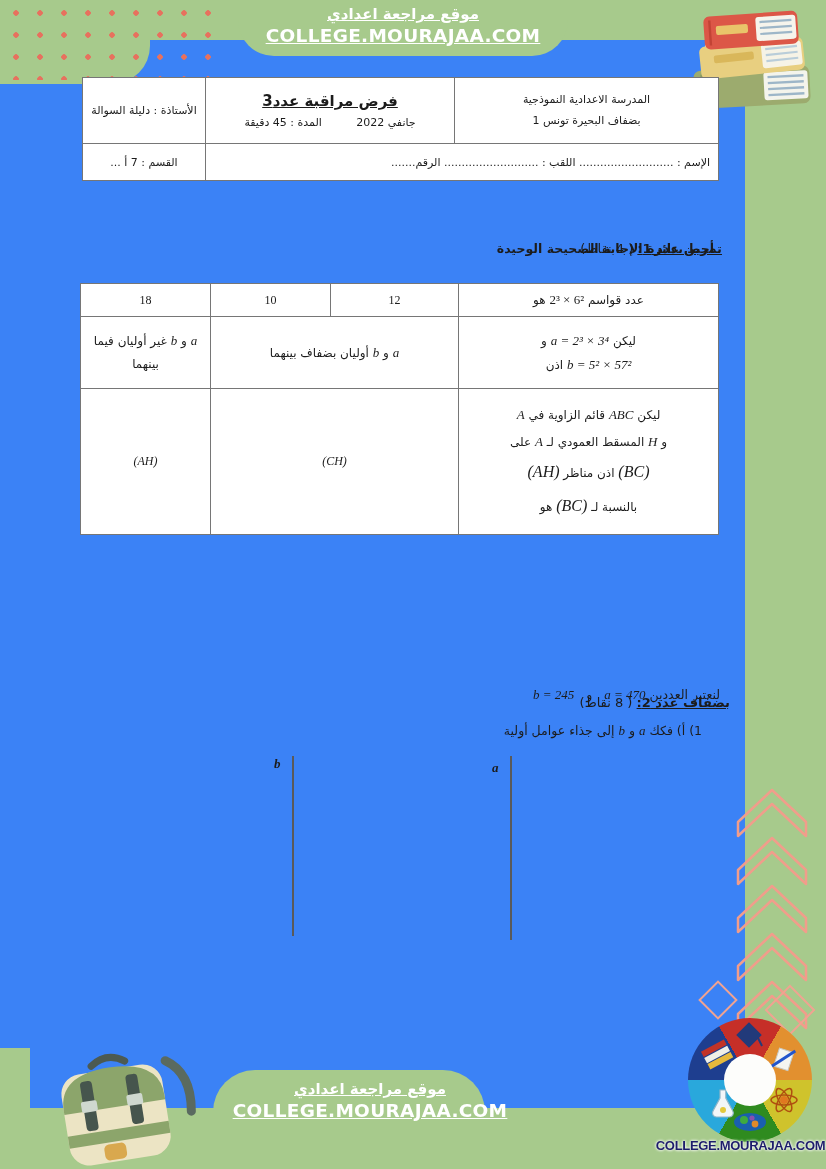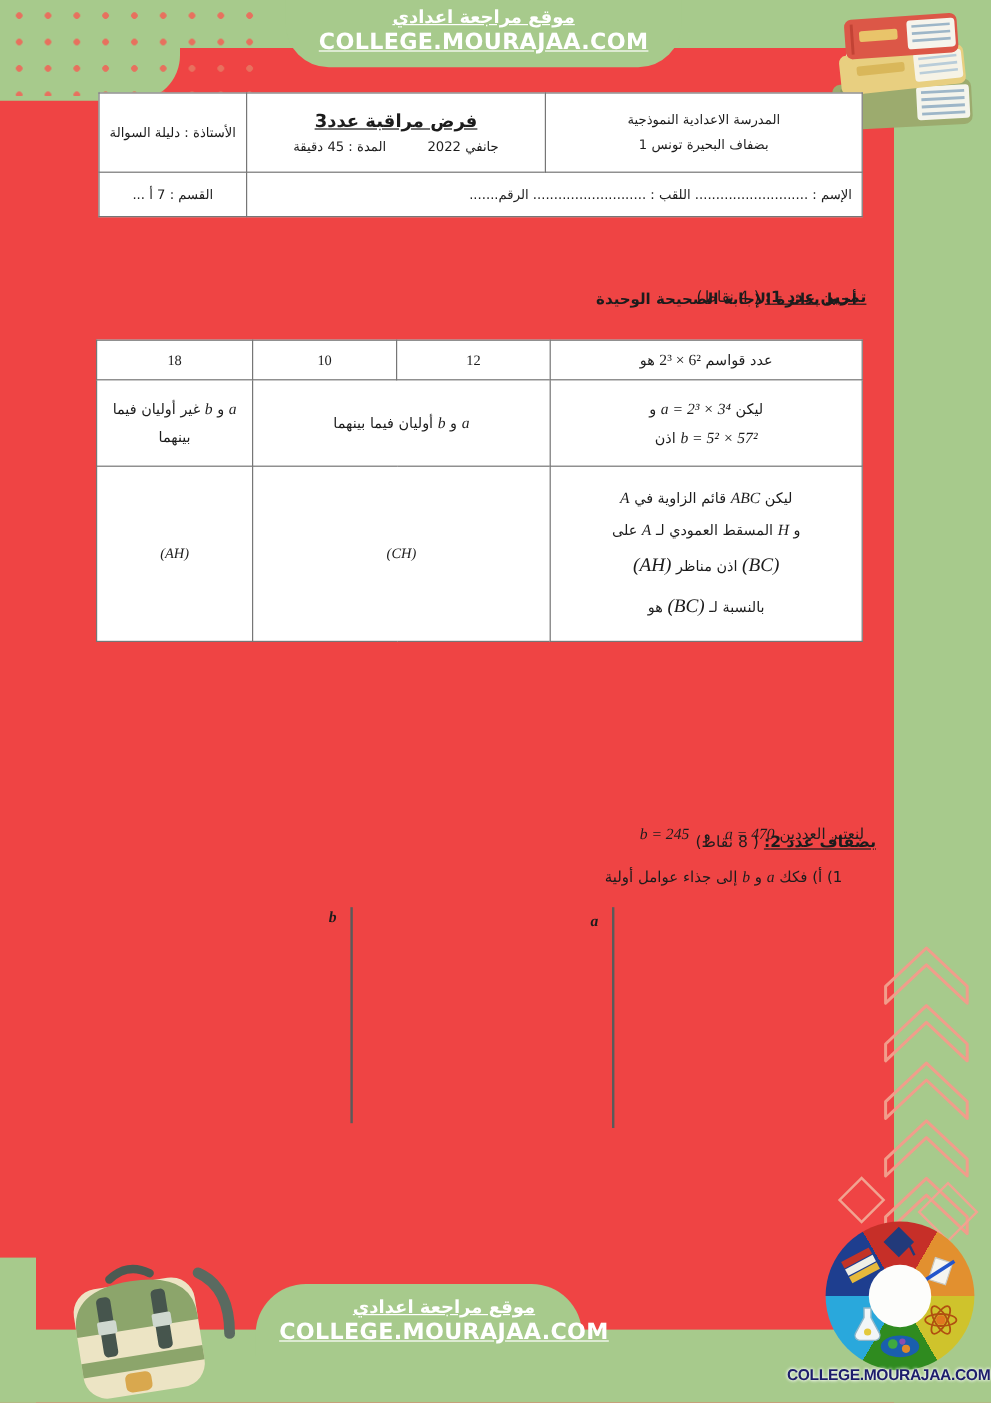--- a/index.html
+++ b/index.html
@@ -1,16 +1,16 @@
 <!DOCTYPE html>
 <html lang="ar"><head>
 <meta charset="utf-8">
 <style>
   html,body{margin:0;padding:0;}
-  .page{position:relative;width:826px;height:1169px;background:#ef4444;overflow:hidden;
+  .page{position:relative;width:826px;height:1169px;background:#3b82f6;overflow:hidden;
         font-family:"DejaVu Sans","Liberation Sans",sans-serif;color:#1c1c1c;}
   .abs{position:absolute;}
   .green{background:#a7ca8c;}
 
   
   .right-panel{left:745px;top:0;width:81px;height:1169px;}
   .top-bar{left:0;top:0;width:826px;height:40px;}
   .left-top-block{left:0;top:0;width:150px;height:84px;border-bottom-right-radius:38px;}
   .top-bubble{left:238px;top:0;width:330px;height:56px;border-radius:0 0 36px 36px;}
   .corner-green{left:705px;top:40px;width:40px;height:40px;background:#a7ca8c;}
@@ -210,21 +210,21 @@
         </div>
         <div>
           <span class="mi" dir="ltr">b = 5² × 57²</span>
           <span>اذن</span>
         </div>
       </td>
       <td colspan="2">
         <span class="mi">a</span>
         <span>و</span>
         <span class="mi">b</span>
-        <span>أوليان فيما بينهما</span>
+        <span>أوليان بضفاف بينهما</span>
       </td>
       <td>
         <div>
           <span class="mi">a</span>
           <span>و</span>
           <span class="mi">b</span>
           <span>غير أوليان فيما</span>
         </div>
         <div>بينهما</div>
       </td>

